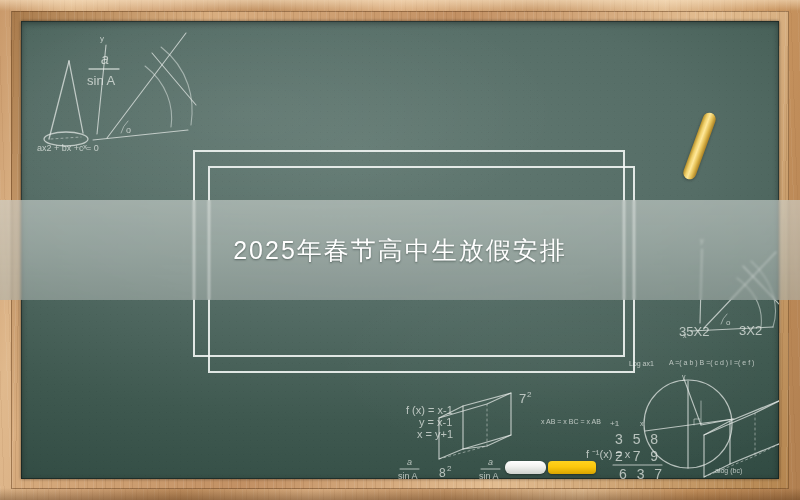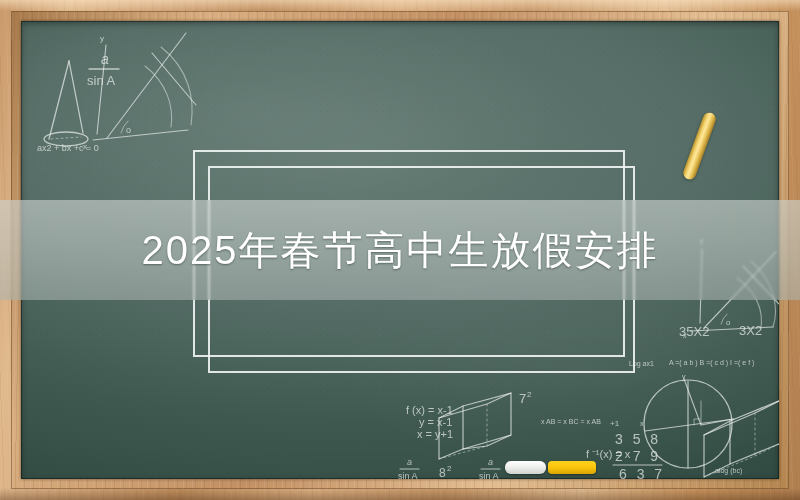--- a/index.html
+++ b/index.html
@@ -89,21 +89,21 @@
 
   
   .rect{position:absolute;border:2px solid rgba(246,249,247,.88);box-sizing:border-box;}
   .rect-outer{left:172px;top:129px;width:432px;height:207px;}
   .rect-inner{left:187px;top:145px;width:427px;height:207px;}
 
   
   .title{
     position:absolute;left:0;top:200px;width:800px;height:100px;
     display:flex;align-items:center;justify-content:center;
-    color:#ffffff;font-size:40px;letter-spacing:2px;
+    color:#ffffff;font-size:25px;letter-spacing:2px;
     font-family:"Liberation Sans","DejaVu Sans",sans-serif;
     text-shadow:0 1px 2px rgba(40,55,50,.55);
     white-space:nowrap;
   }
 
   
   .chalk-stick{position:absolute;border-radius:6px;}
   .chalk-diag{
     left:672px;top:90px;width:13px;height:70px;
     transform:rotate(20deg);

